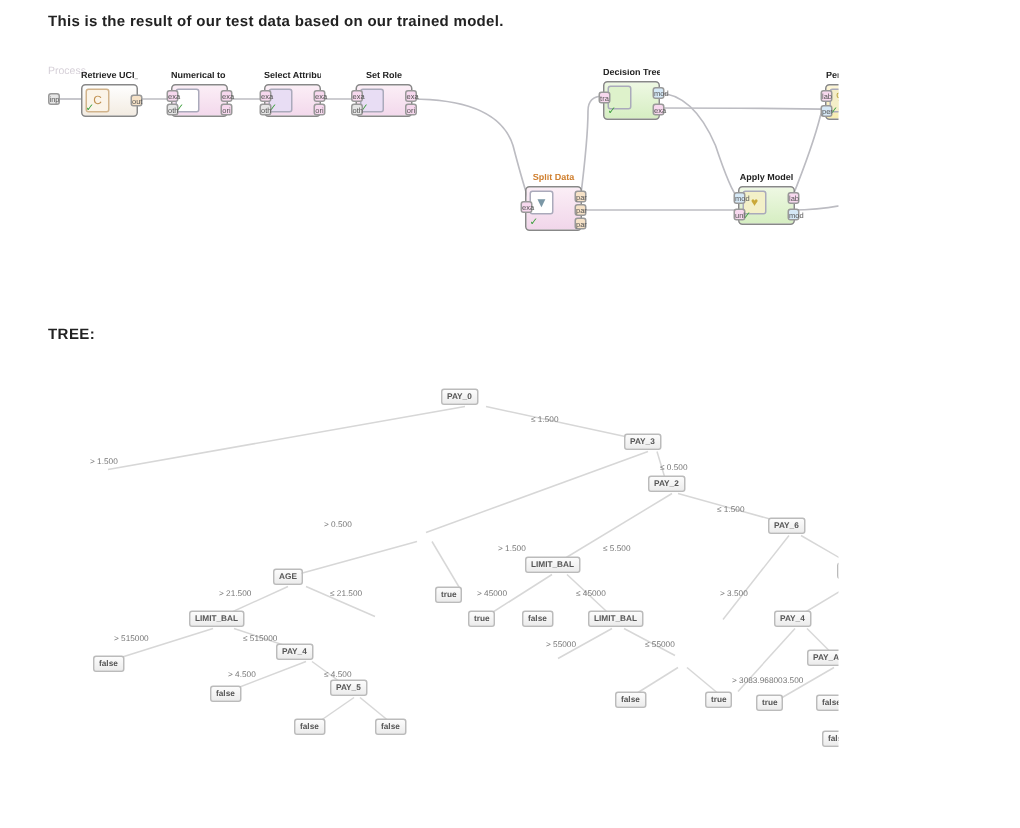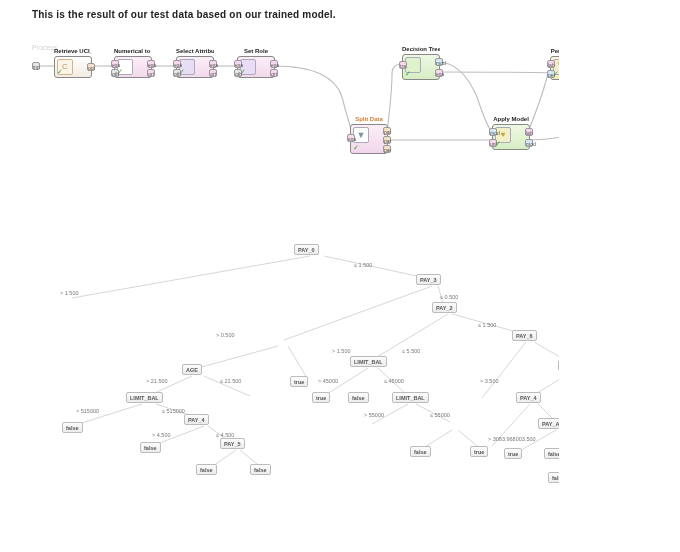--- a/index.html
+++ b/index.html
@@ -146,20 +146,21 @@
         <div class="op-inner" style="background:#f3f0c8;color:#caa838;font-size:8px;text-align:center;line-height:14px">♥</div>
         <span class="check">✓</span>
         <div class="port blue" style="left:-4px;top:3px">mod</div>
         <div class="port pink" style="left:-4px;top:14px">unl</div>
         <div class="port pink" style="right:-4px;top:3px">lab</div>
         <div class="port blue" style="right:-4px;top:14px">mod</div>
       </div>
     </div>
   </div>
 
+  <h3 class="sec">TREE:</h3>
 
   <div class="tree-area">
     <svg class="tree-svg" width="616" height="280">
       <g fill="none" stroke="#d7d7d7" stroke-width="1">
         <path d="M278 38 L40 80"></path>
           <path d="M292 38 L394 60"></path>
         <path d="M400 68 L252 122"></path>
           <path d="M406 68 L412 88"></path>
         <path d="M416 96 L340 142"></path>
           <path d="M420 96 L492 116"></path>

